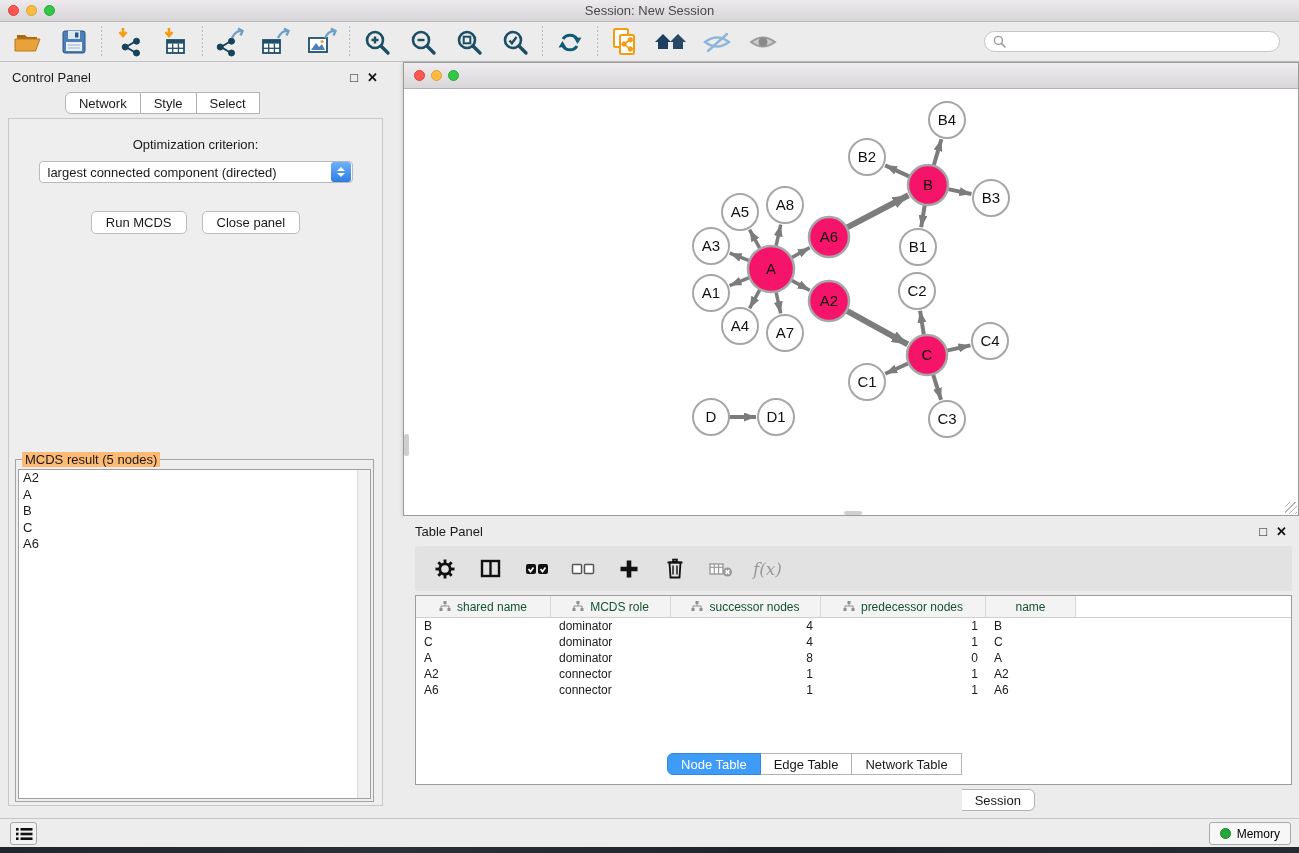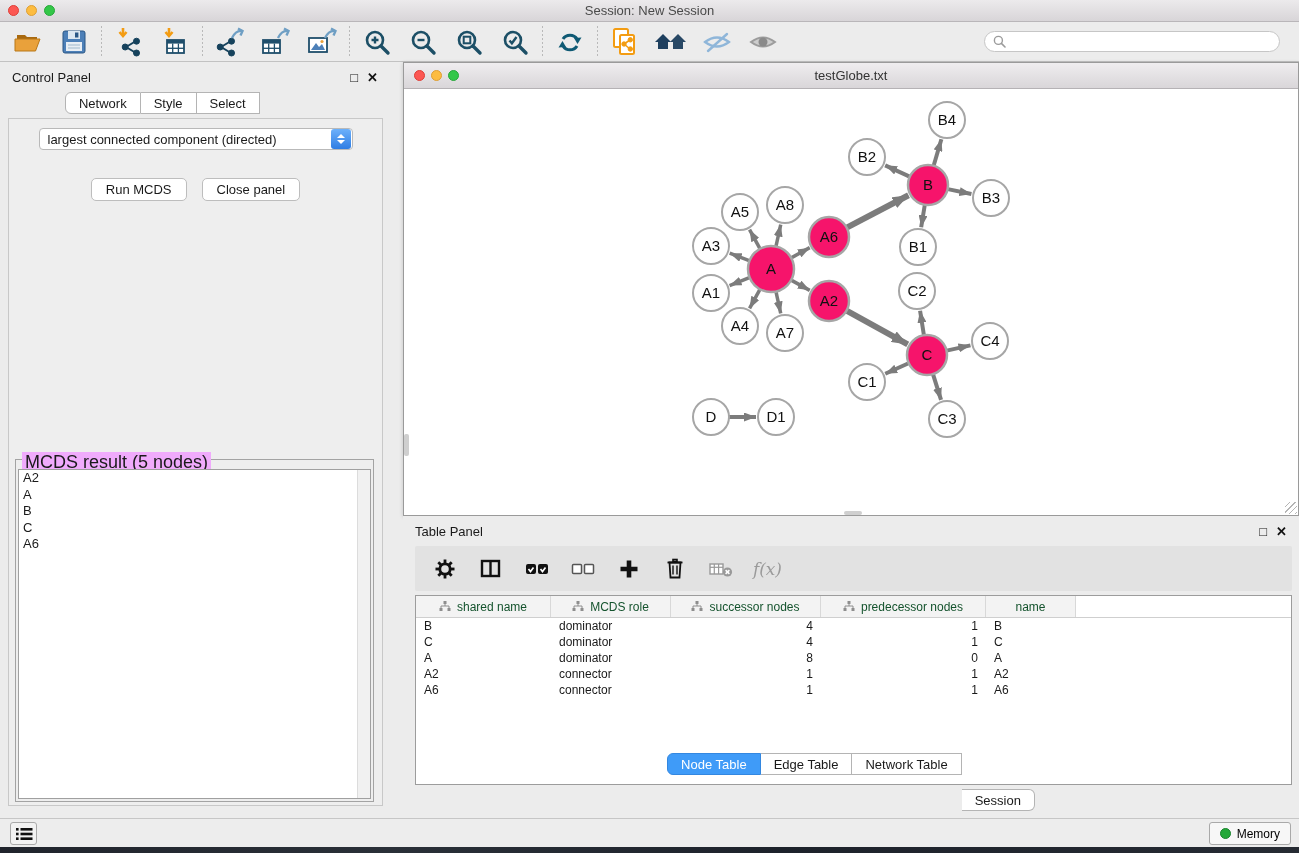--- a/index.html
+++ b/index.html
@@ -51,21 +51,21 @@
     border-radius:4px; display:flex; align-items:center; cursor:pointer; }
   .dropdown .dd-text { flex:1; padding-left:8px; font-size:13px; white-space:nowrap; overflow:hidden; }
   .dd-stepper { width:20px; height:20px; margin-right:1px; border-radius:3px;
     background:linear-gradient(#6db1fb,#2f7de3); display:flex; flex-direction:column; align-items:center; justify-content:center; gap:2px; }
   .dd-stepper .tri { width:0; height:0; border-left:4px solid transparent; border-right:4px solid transparent; }
   .tri.up { border-bottom:4px solid #fff; }
   .tri.down { border-top:4px solid #fff; }
   .cp-buttons { display:flex; justify-content:center; gap:15px; margin-top:28px; }
   .btn { background:#fff; border:1px solid #bdbdbd; border-radius:5px; padding:3px 14px; font-size:13px; font-family:inherit; cursor:pointer; color:#1a1a1a; }
   .result-group { position:absolute; left:6px; right:8px; top:340px; bottom:3px; border:1px solid #a3a3a3; }
-  .result-legend { position:absolute; left:6px; top:-8px; background:#f0abfc; padding:0 3px; font-size:18px; }
+  .result-legend { position:absolute; left:6px; top:-8px; background:#fdba74; padding:0 3px; font-size:13px; }
   .result-list { position:absolute; left:2px; right:2px; top:9px; bottom:2px; background:#fff; border:1px solid #a0a0a0; overflow:hidden; }
   .result-scroll { position:absolute; right:0; top:0; bottom:0; width:13px; background:#f1f1f1; border-left:1px solid #dcdcdc; }
   .result-item { padding:0 4px; line-height:16.5px; font-size:13px; }
 
   
   .net-frame { position:absolute; left:403px; top:62px; width:896px; height:454px;
     border:1px solid #9a9a9a; background:#fff; box-shadow:0 1px 4px rgba(0,0,0,.18); }
   .net-titlebar { position:absolute; left:0; top:0; right:0; height:26px;
     background:linear-gradient(#efedef,#d9d6d9); border-bottom:1px solid #b5b2b5; display:flex; align-items:center; }
   .net-lights { position:absolute; left:10px; top:7px; display:flex; gap:6px; }
@@ -318,20 +318,21 @@
     </div>
     <div class="cp-tabs">
       <span class="seg" id="cp-tabs-seg">
           <button class="seg-btn">Network</button>
           <button class="seg-btn">Style</button>
           <button class="seg-btn">Select</button>
           <button class="seg-btn selected">MCDS</button>
         </span>
     </div>
     <div class="cp-content">
+      <div class="opt-label">Optimization criterion:</div>
       <div class="dropdown">
         <span class="dd-text">largest connected component (directed)</span>
         <span class="dd-stepper">
           <span class="tri up"></span>
             <span class="tri down"></span>
         </span>
       </div>
       <div class="cp-buttons">
         <button class="btn">Run MCDS</button>
         <button class="btn">Close panel</button>
@@ -352,21 +353,20 @@
     </div>
   </div>
 
   <div class="net-frame">
     <div class="net-titlebar">
       <div class="net-lights">
         <span class="light red" style="width:11px;height:11px;"></span>
         <span class="light yellow" style="width:11px;height:11px;"></span>
         <span class="light green" style="width:11px;height:11px;"></span>
       </div>
-      <div class="net-title">testGlobe.txt</div>
     </div>
     <div class="net-canvas">
       <svg id="net-svg" width="894" height="427">
           <defs>
             <marker id="arr-m" viewBox="0 0 12 9" refX="12" refY="4.5" markerWidth="12" markerHeight="9" orient="auto" markerUnits="userSpaceOnUse">
               <path d="M0,0 L12,4.5 L0,9 z" fill="#7c7c7c"></path>
             </marker>
             <marker id="arr-l" viewBox="0 0 16 12" refX="16" refY="6" markerWidth="16" markerHeight="12" orient="auto" markerUnits="userSpaceOnUse">
               <path d="M0,0 L16,6 L0,12 z" fill="#7c7c7c"></path>
             </marker>

